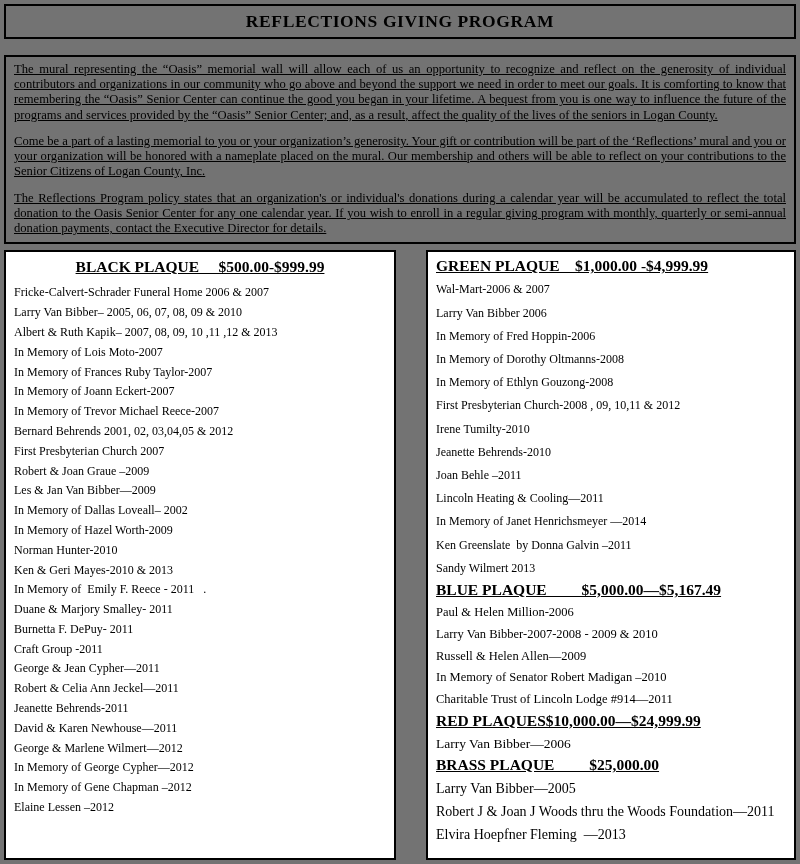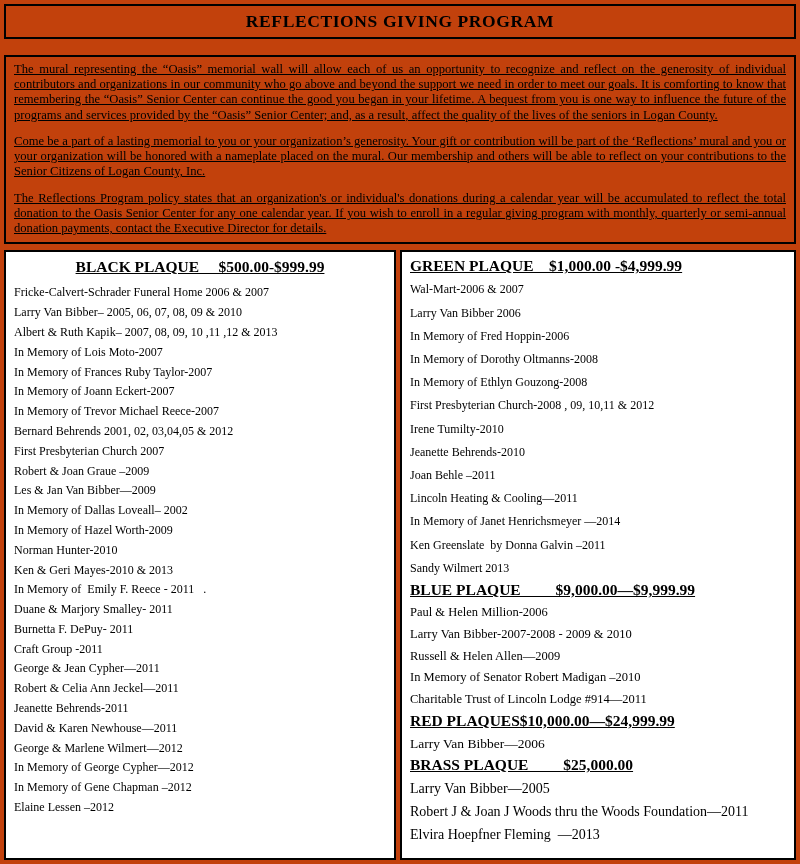--- a/index.html
+++ b/index.html
@@ -6,21 +6,21 @@
   html, body { background: #fff; }
   body {
     width: 800px; height: 864px;
     font-family: "Liberation Serif", serif;
     color: #000;
   }
   .page {
     width: 800px; height: 864px;
     padding: 4px;
     display: flex; flex-direction: column;
-    background: #c2410c;
+    background: #737373;
   }
   .title-box {
     border: 2px solid #000;
     height: 35px; flex: 0 0 35px;
     display: flex; align-items: center; justify-content: center;
     margin-bottom: 16px;
   }
   .title-box h1 {
     font-size: 17.5px; font-weight: bold; letter-spacing: 0.6px;
   }
@@ -30,21 +30,21 @@
     flex: 0 0 auto;
   }
   .intro-para {
     font-size: 12.6px; line-height: 1.21;
     text-align: justify;
     margin-bottom: 11px;
     text-decoration: underline;
   }
   .intro-para:last-child { margin-bottom: 3px; }
   .columns {
-    display: flex; gap: 4px;
+    display: flex; gap: 30px;
     margin-top: 6px;
     flex: 1 1 auto;
     min-height: 0;
   }
   .col-box {
     border: 2px solid #000;
     padding: 4px 8px;
     overflow: hidden;
     background: #fff;
   }
@@ -130,21 +130,21 @@
             <div class="green-entry">Jeanette Behrends-2010</div>
             <div class="green-entry">Joan Behle –2011</div>
             <div class="green-entry">Lincoln Heating &amp; Cooling—2011</div>
             <div class="green-entry">In Memory of Janet Henrichsmeyer —2014</div>
             <div class="green-entry">Ken Greenslate  by Donna Galvin –2011</div>
             <div class="green-entry">Sandy Wilmert 2013</div>
           </div>
       </div>
 
       <div class="section">
-        <span class="plaque-heading right-heading">BLUE PLAQUE         $9,000.00—$9,999.99</span>
+        <span class="plaque-heading right-heading">BLUE PLAQUE         $5,000.00—$5,167.49</span>
         <div>
             <div class="blue-entry">Paul &amp; Helen Million-2006</div>
             <div class="blue-entry">Larry Van Bibber-2007-2008 - 2009 &amp; 2010</div>
             <div class="blue-entry">Russell &amp; Helen Allen—2009</div>
             <div class="blue-entry">In Memory of Senator Robert Madigan –2010</div>
             <div class="blue-entry">Charitable Trust of Lincoln Lodge #914—2011</div>
           </div>
       </div>
 
       <div class="section">

